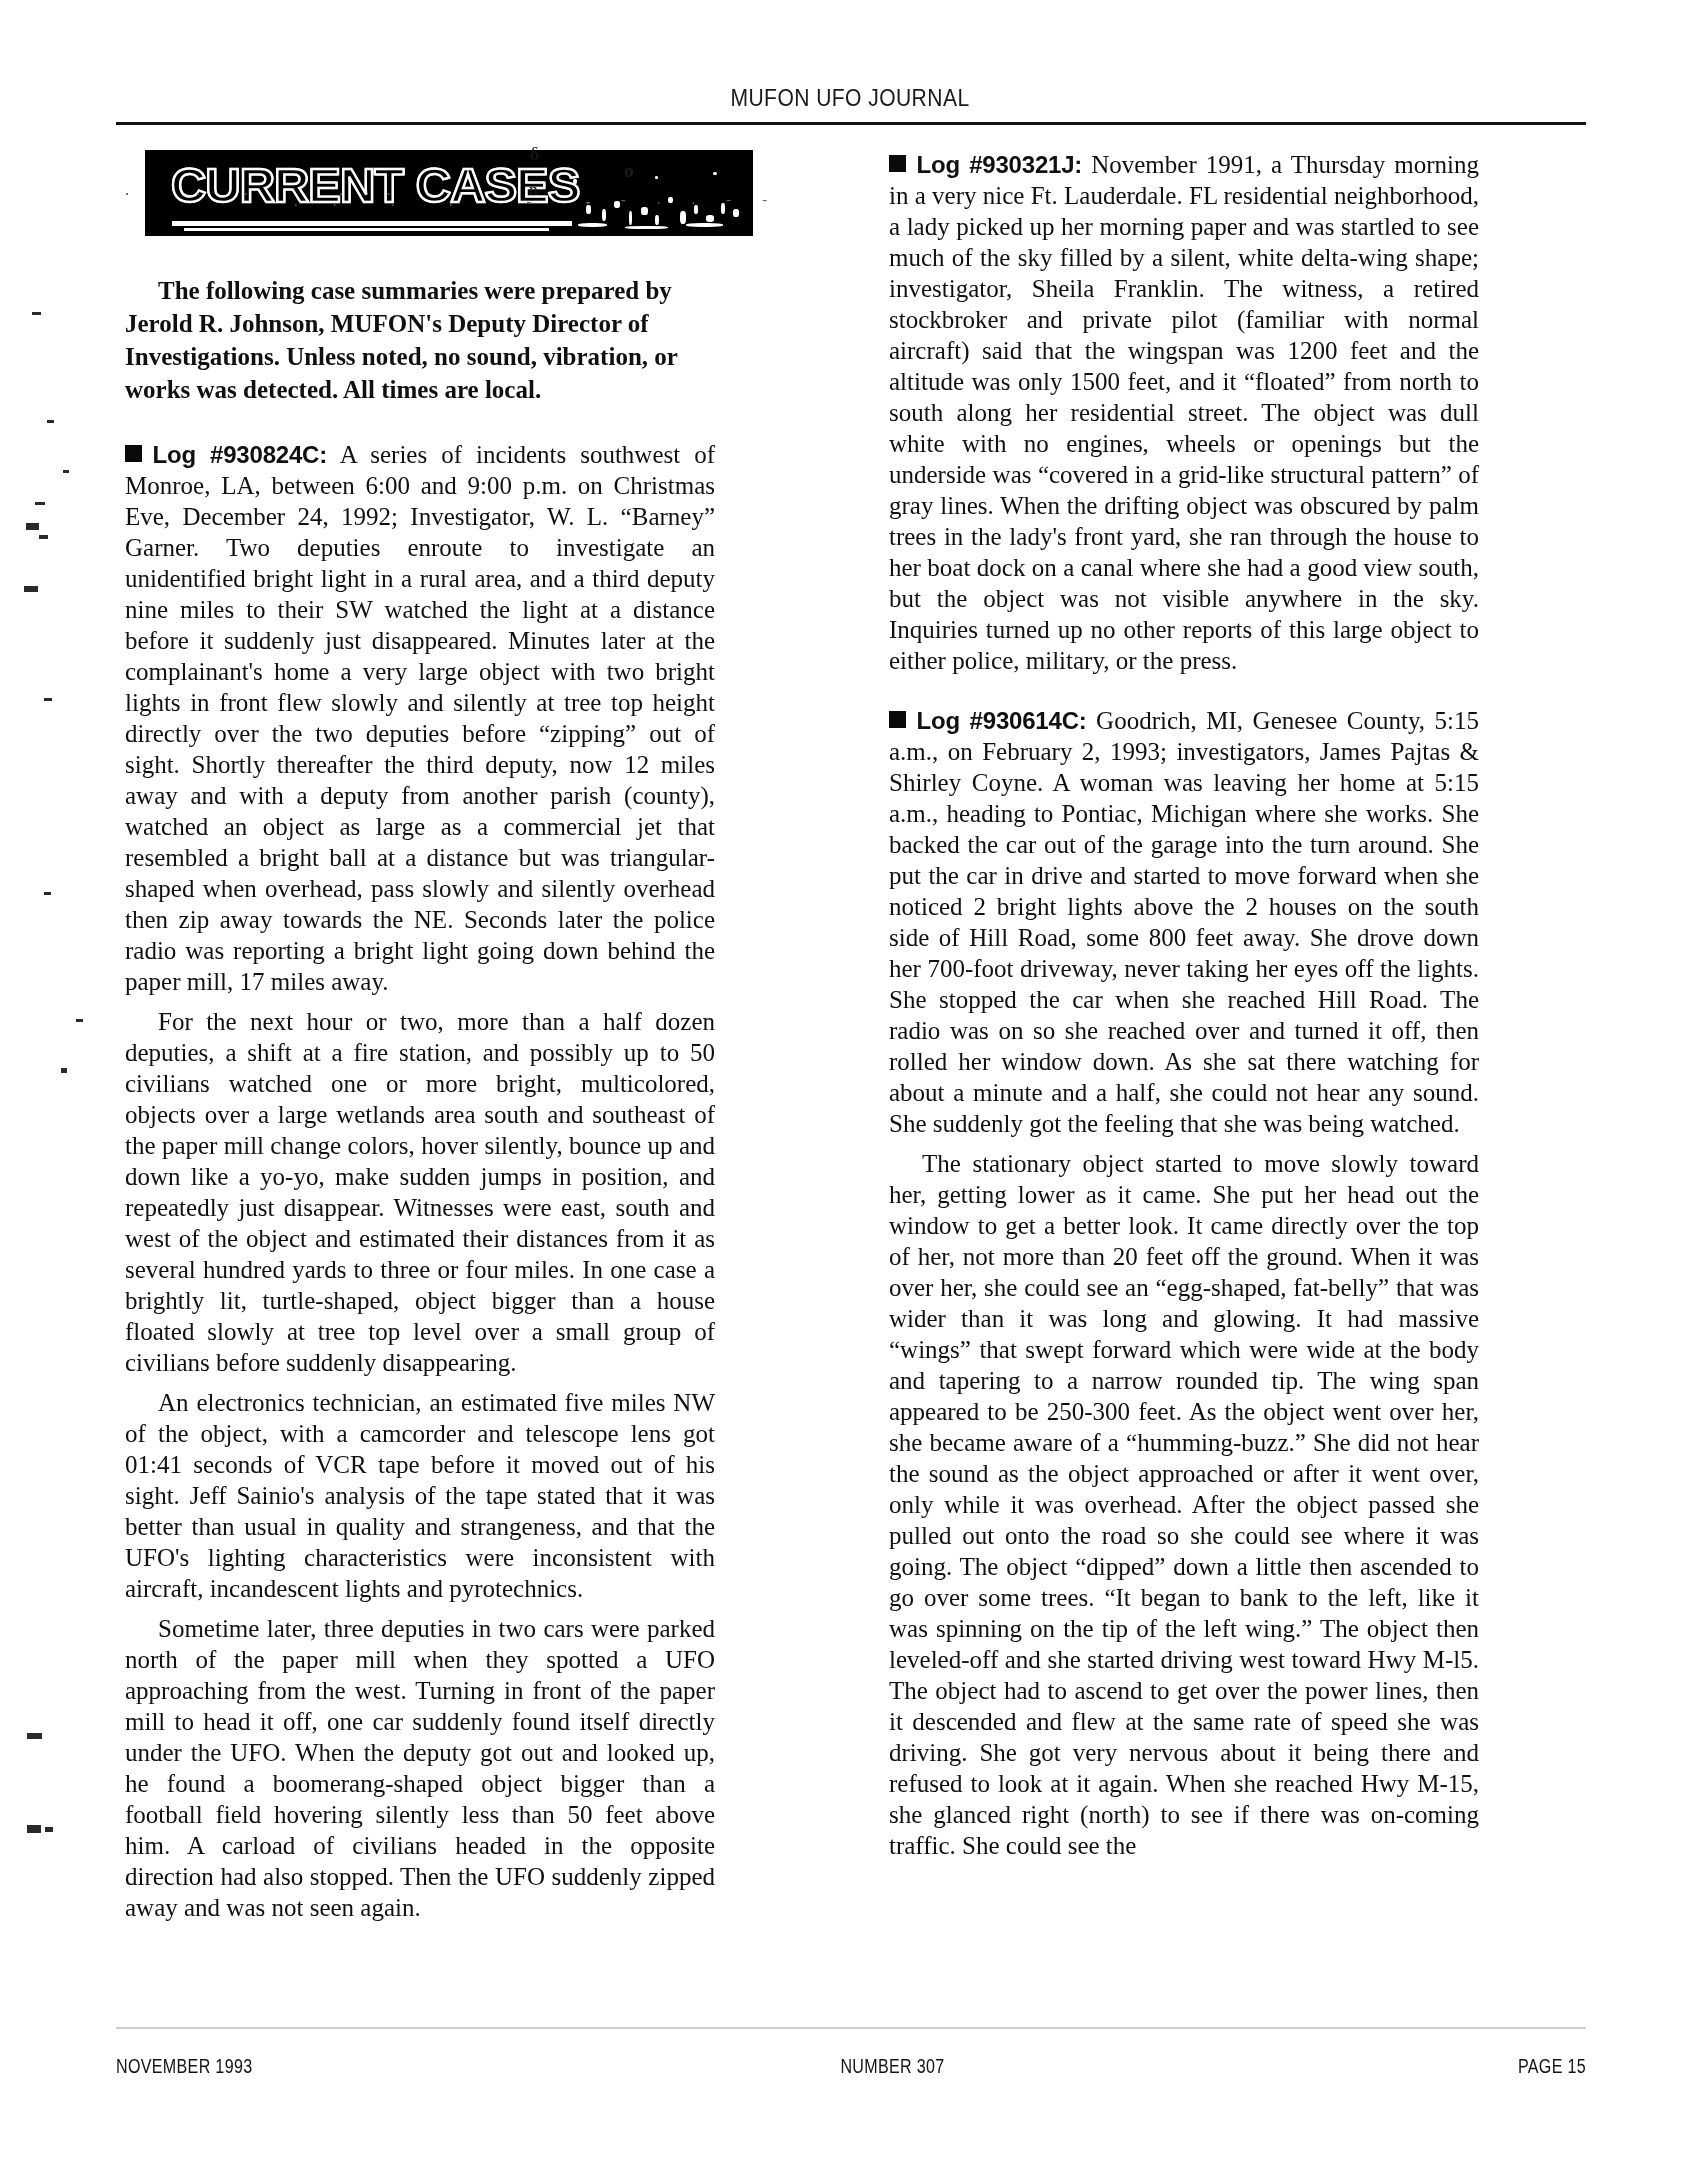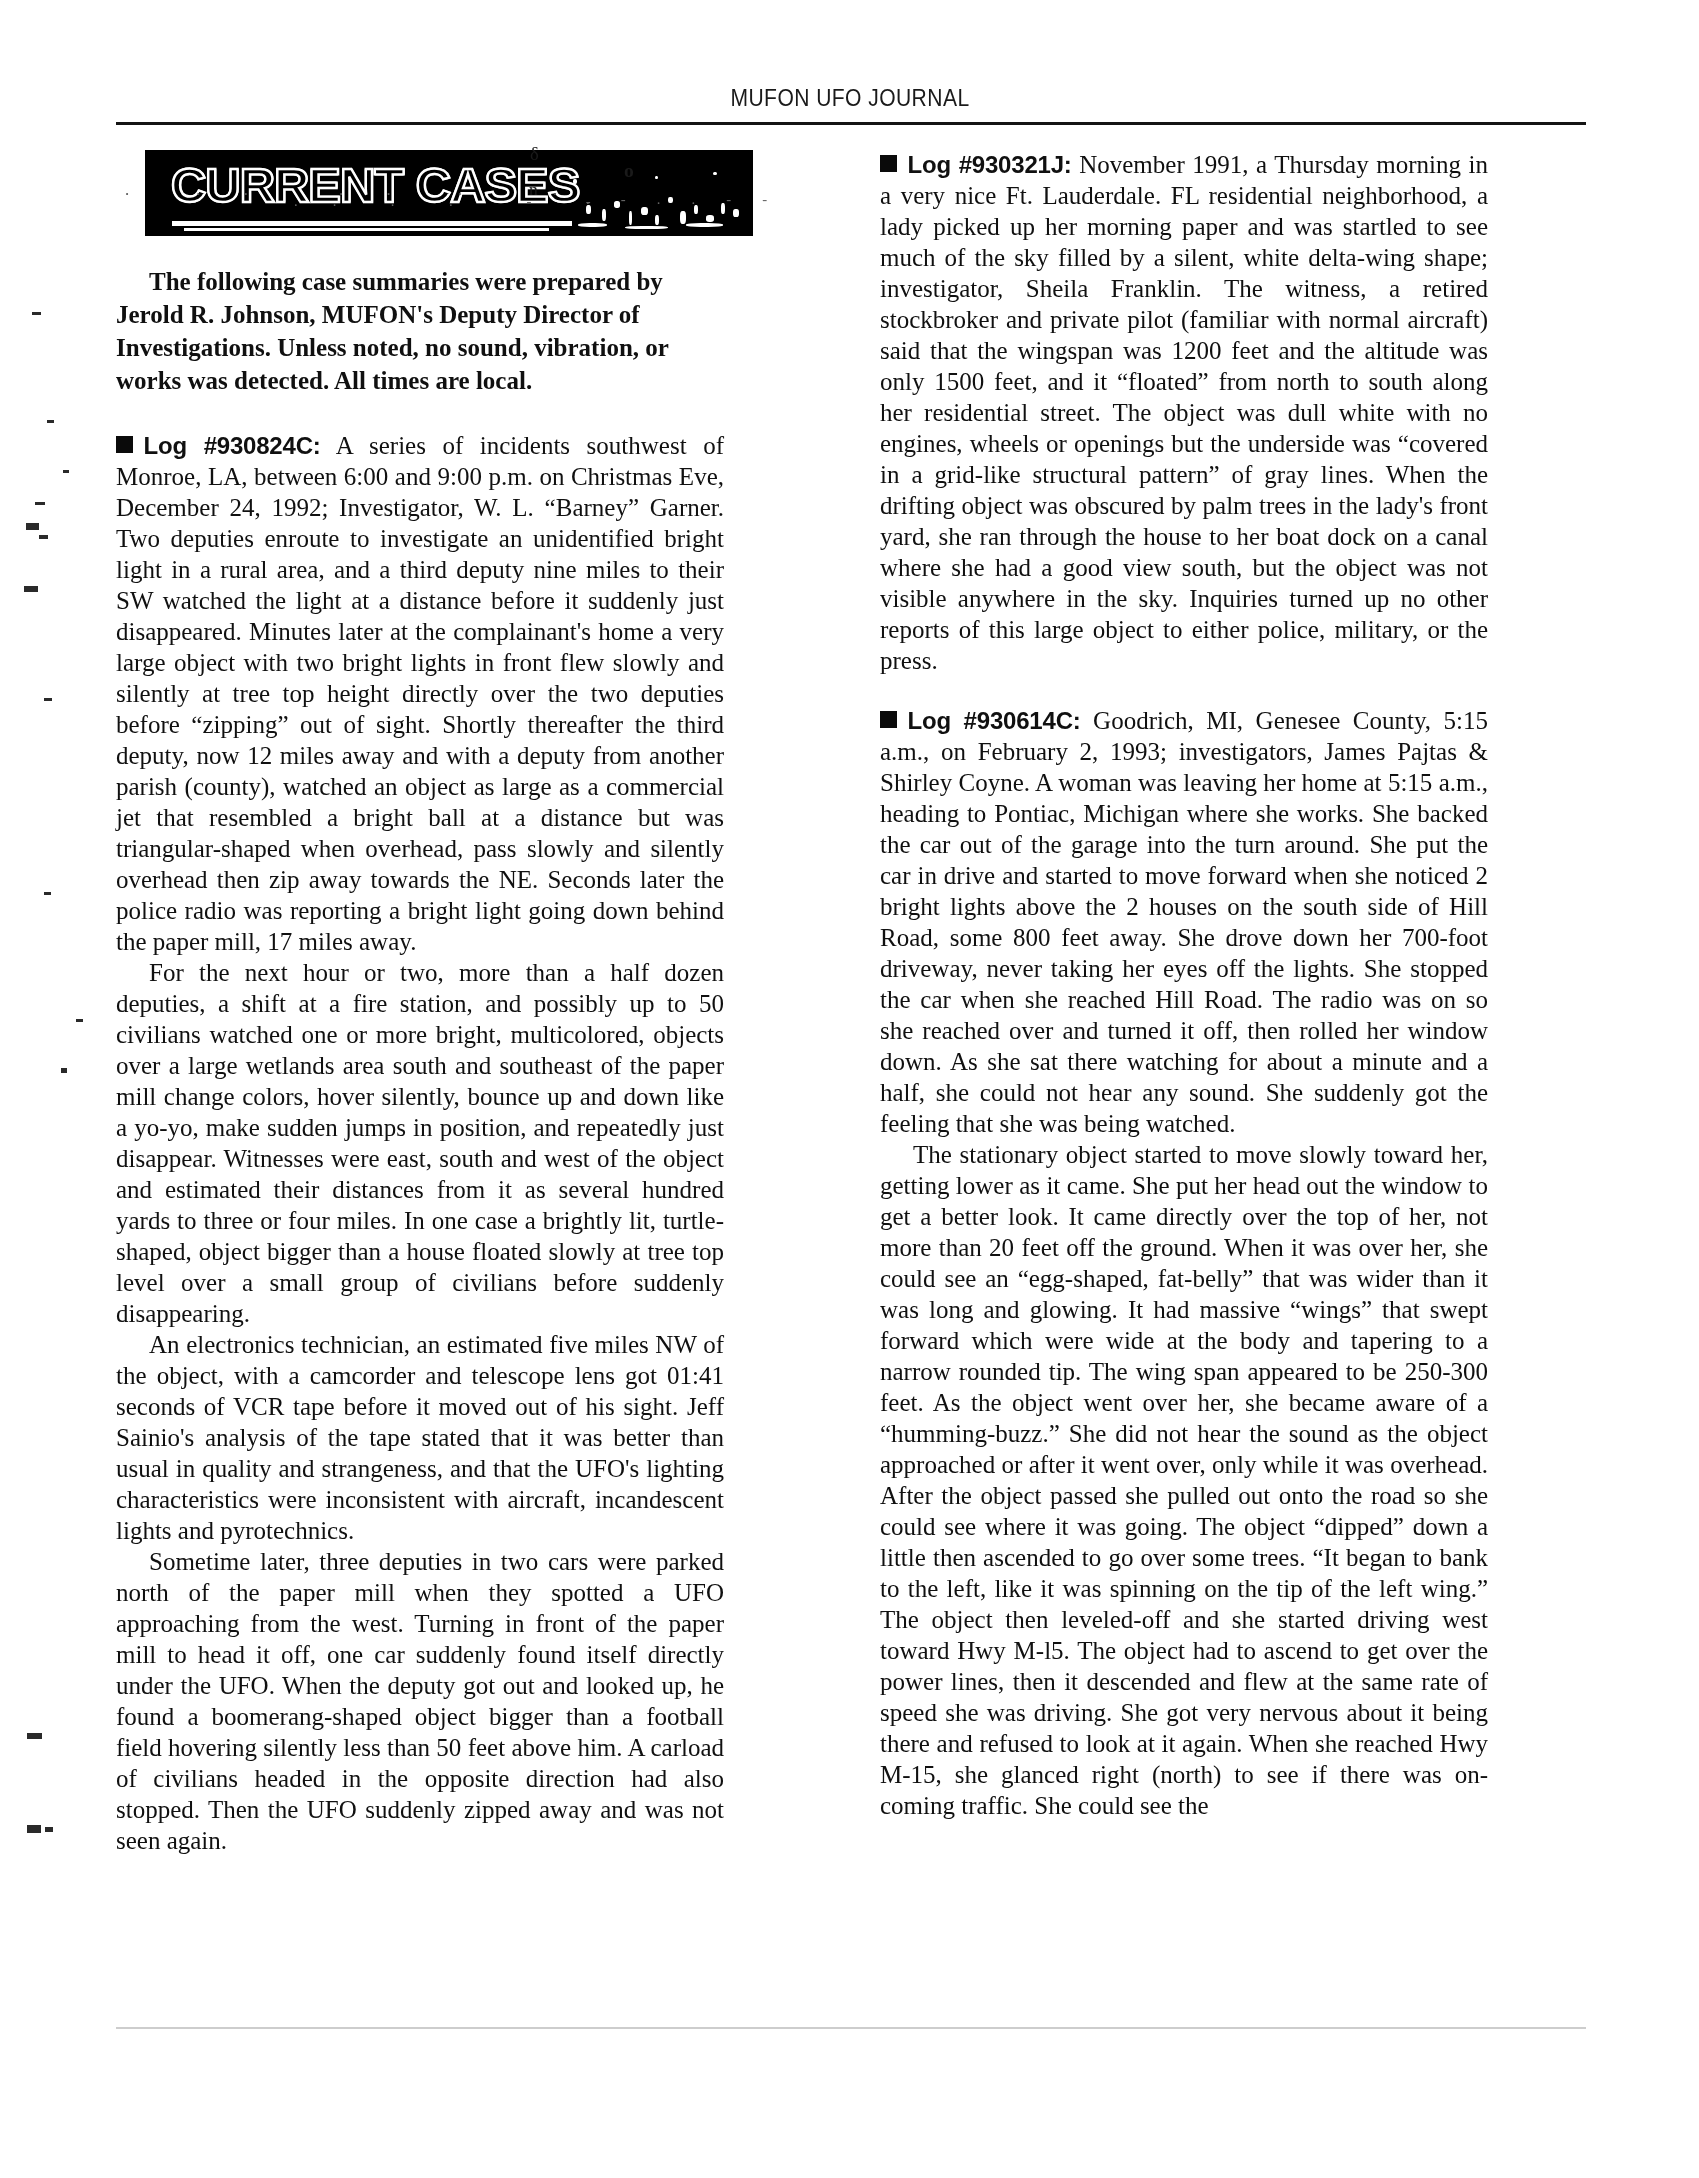--- a/index.html
+++ b/index.html
@@ -63,21 +63,21 @@
     text-align: justify;
     font-size: 25px;
     line-height: 31px;
     color: #101010;
     hyphens: none;
   }
   .col-left  { left: 116px; }
   .col-right { left: 880px; top: 149px; }
 
   .col p {
-    margin: 0;
+    margin: 9px;
     text-indent: 33px;
   }
   .col p.case { text-indent: 0; margin-top: 25.5px; }
   .col p.case-first { text-indent: 0; margin-top: 0; }
 
   
   .banner {
     position: absolute;
     left: 104px;
     top: 150px;
@@ -261,15 +261,20 @@
 
     <p class="case" style="margin-top:29px;">
       <span class="marker"></span><span class="log-id">Log #930614C:</span>
       <span>Goodrich, MI, Genesee County, 5:15 a.m., on February 2, 1993; investigators, James Pajtas &amp; Shirley Coyne. A woman was leaving her home at 5:15 a.m., heading to Pontiac, Michigan where she works. She backed the car out of the garage into the turn around. She put the car in drive and started to move forward when she noticed 2 bright lights above the 2 houses on the south side of Hill Road, some 800 feet away. She drove down her 700-foot driveway, never taking her eyes off the lights. She stopped the car when she reached Hill Road. The radio was on so she reached over and turned it off, then rolled her window down. As she sat there watching for about a minute and a half, she could not hear any sound. She suddenly got the feeling that she was being watched.</span>
     </p>
     <p>The stationary object started to move slowly toward her, getting lower as it came. She put her head out the window to get a better look. It came directly over the top of her, not more than 20 feet off the ground. When it was over her, she could see an “egg-shaped, fat-belly” that was wider than it was long and glowing. It had massive “wings” that swept forward which were wide at the body and tapering to a narrow rounded tip. The wing span appeared to be 250-300 feet. As the object went over her, she became aware of a “humming-buzz.” She did not hear the sound as the object approached or after it went over, only while it was overhead. After the object passed she pulled out onto the road so she could see where it was going. The object “dipped” down a little then ascended to go over some trees. “It began to bank to the left, like it was spinning on the tip of the left wing.” The object then leveled-off and she started driving west toward Hwy M-l5. The object had to ascend to get over the power lines, then it descended and flew at the same rate of speed she was driving. She got very nervous about it being there and refused to look at it again. When she reached Hwy M-15, she glanced right (north) to see if there was on-coming traffic. She could see the</p>
   </div>
 
   <div class="rule-bottom"></div>
 
+  <div class="footer">
+    <span class="f-left">NOVEMBER 1993</span>
+    <span>NUMBER 307</span>
+    <span class="f-right">PAGE 15</span>
+  </div>
 
 </div>
 
 
 </body></html>

